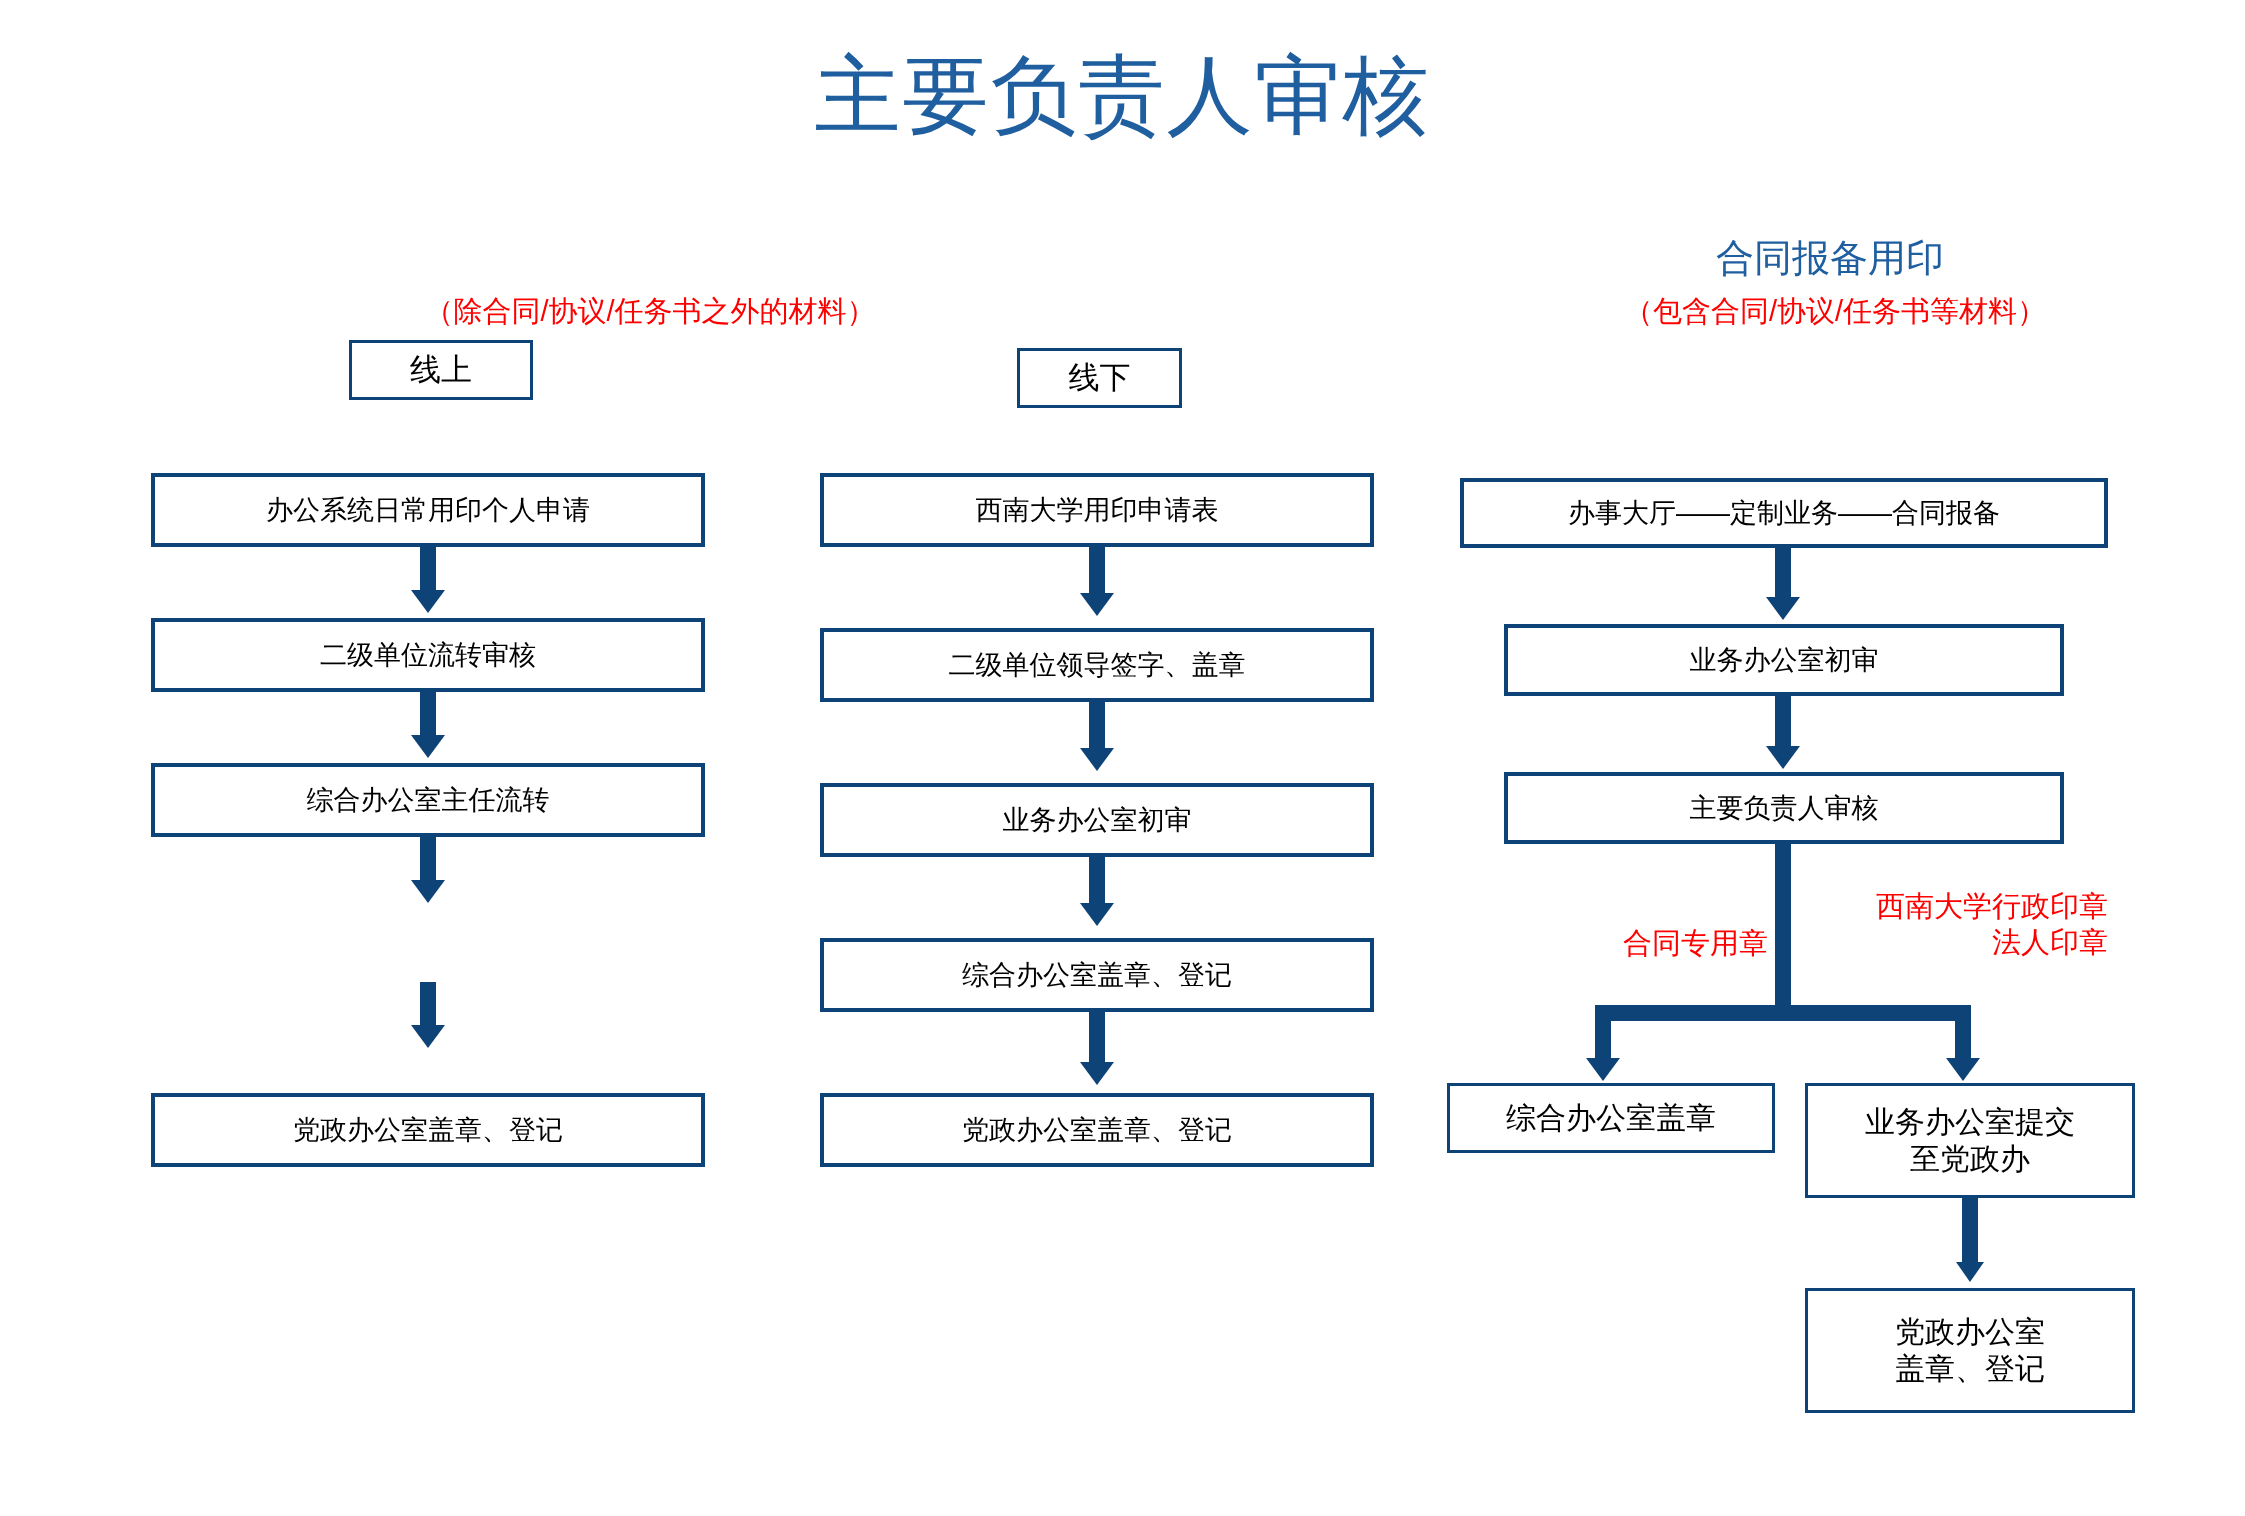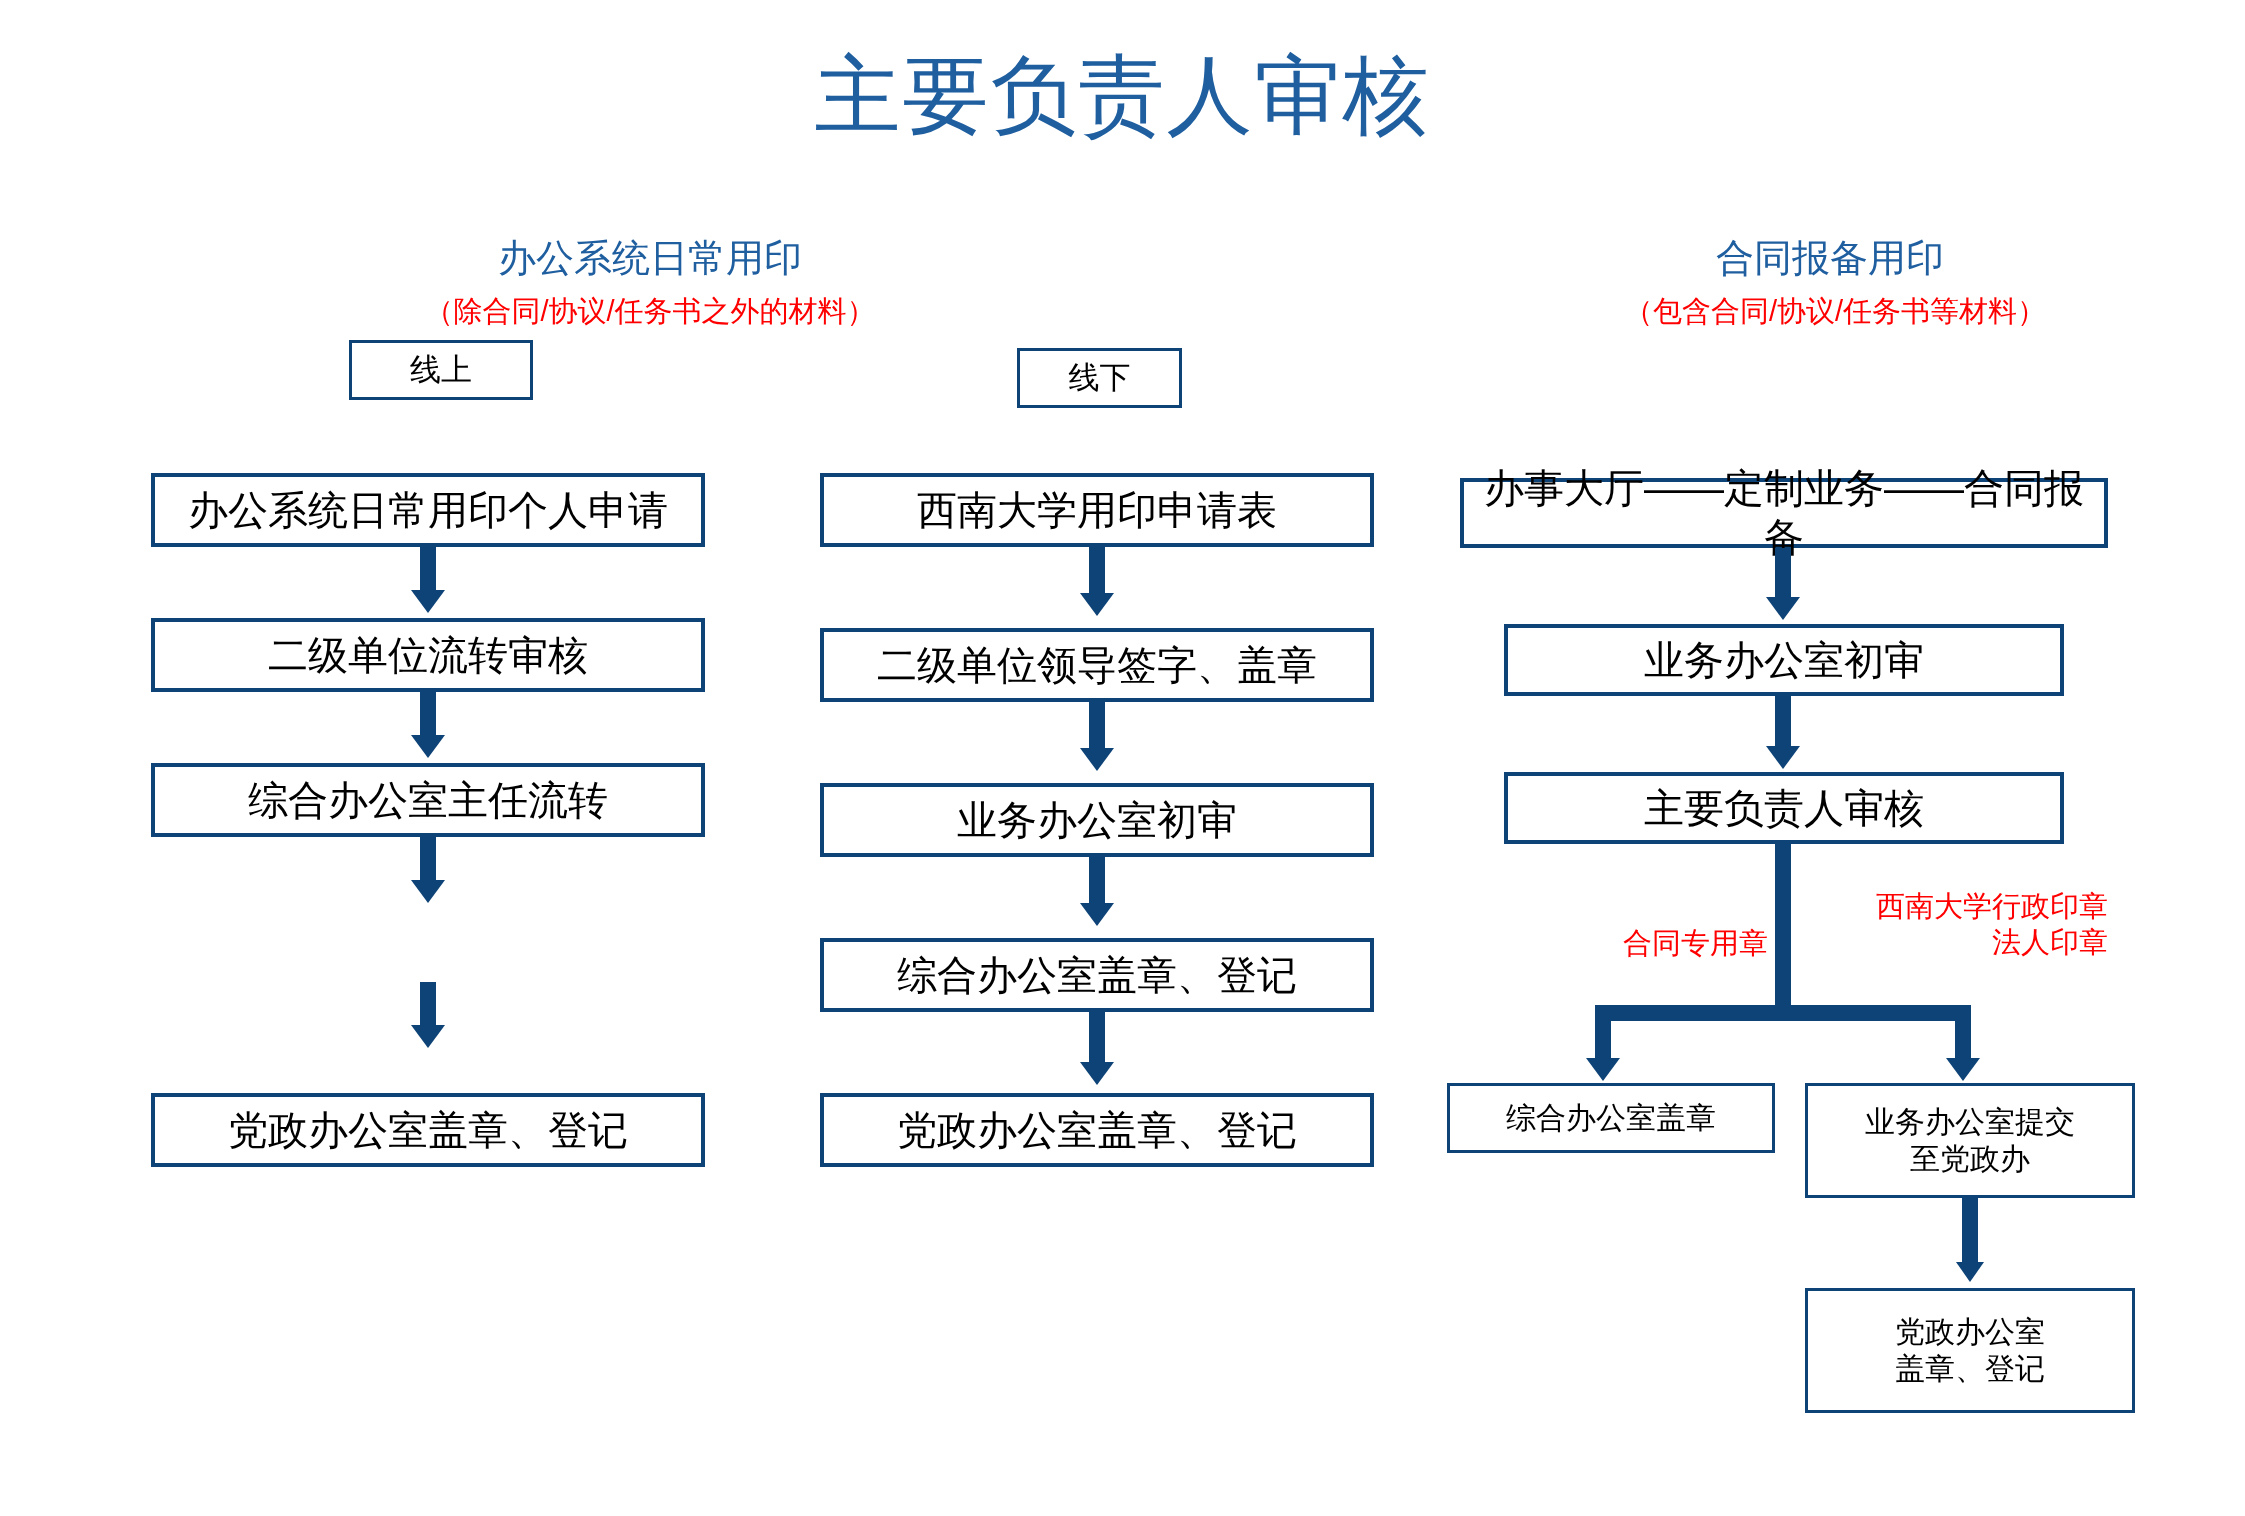--- a/index.html
+++ b/index.html
@@ -52,21 +52,21 @@
   .node {
     position: absolute;
     box-sizing: border-box;
     border: 4px solid #0E4377;
     background: #ffffff;
     color: #000000;
     display: flex;
     align-items: center;
     justify-content: center;
     text-align: center;
-    font-size: 40px;
+    font-size: 27px;
     line-height: 1.22;
     padding: 2px 6px;
     white-space: pre-line;
   }
   .node.small {
     font-size: 30px;
     border-width: 3px;
   }
   .node.tag {
     font-size: 31px;
@@ -106,21 +106,20 @@
     white-space: pre-line;
   }
 </style>
 </head>
 <body>
 
 <div id="canvas">
 
   <div class="main-title">主要负责人审核</div>
 
-  <div class="section-title" style="left:340px; top:233px; width:620px;">办公系统日常用印</div>
   <div class="section-sub" style="left:300px; top:292px; width:700px;">（除合同/协议/任务书之外的材料）</div>
 
   <div class="section-title" style="left:1520px; top:233px; width:620px;">合同报备用印</div>
   <div class="section-sub" style="left:1490px; top:292px; width:690px;">（包含合同/协议/任务书等材料）</div>
 
   <div class="node tag" style="left:325px; top:340px; width:184px; height:60px;margin-left:24px;">线上</div>
   <div class="node tag" style="left:1017px; top:348px; width:165px; height:60px;">线下</div>
 
   <div class="node" style="left:151px; top:473px; width:554px; height:74px;">办公系统日常用印个人申请</div>
   <div class="vline" style="left:420px; top:547px; width:16px; height:47px;"></div>

